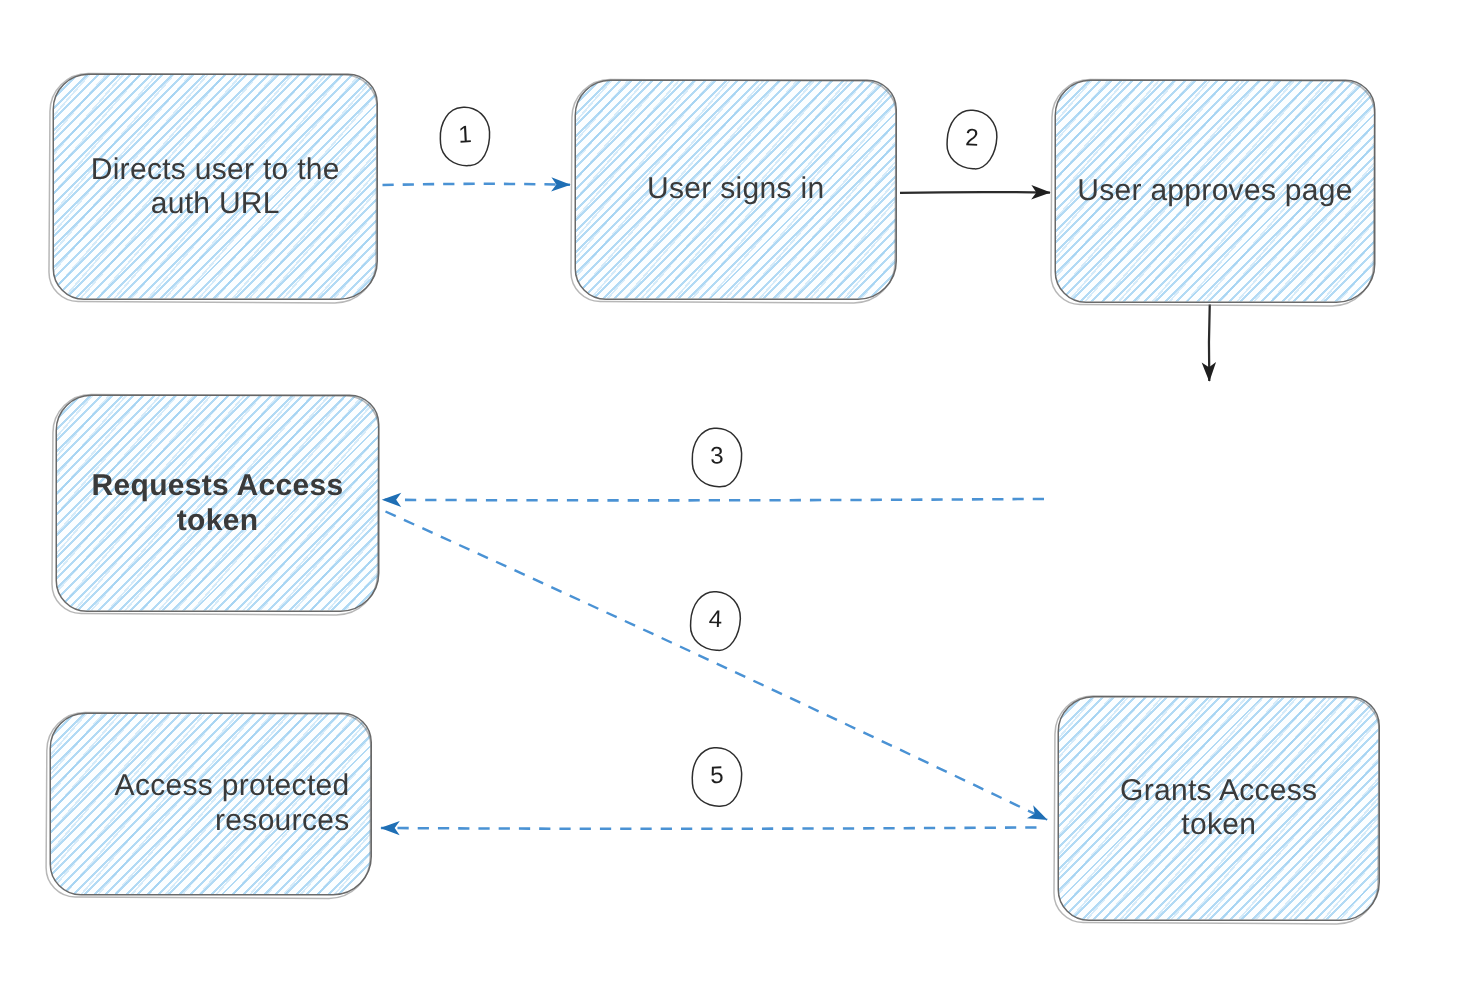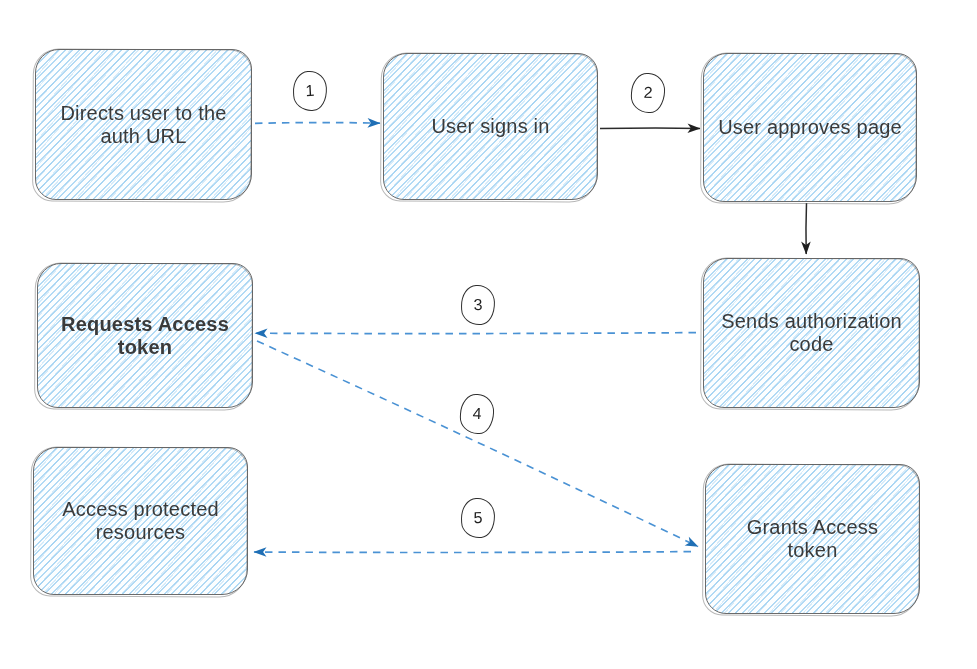--- a/index.html
+++ b/index.html
@@ -52,21 +52,21 @@
     border-radius: 26px 22px 28px 20px;
     border: 1px solid rgba(95,95,95,0.45);
     transform: rotate(0.35deg) translate(-1.5px, 1px);
     pointer-events: none;
   }
   .n1 { left: 35px;  top: 49px;  width: 217px; height: 151px; }
   .n2 { left: 383px; top: 53px;  width: 215px; height: 147px; }
   .n3 { left: 703px; top: 53px;  width: 214px; height: 149px; }
   .n4 { left: 37px;  top: 263px; width: 216px; height: 145px; font-weight: bold; }
   .n5 { left: 703px; top: 258px; width: 217px; height: 150px; }
-  .n6 { left: 33px;  top: 447px; width: 215px; height: 148px; }
+  .n6 { left: 33px;  top: 475px; width: 215px; height: 122px; text-align: right; }
   .n7 { left: 705px; top: 464px; width: 215px; height: 150px; text-align: center; }
 
   
   .badge {
     position: absolute;
     width: 34px;
     height: 40px;
     box-sizing: border-box;
     display: flex;
     align-items: center;
@@ -116,23 +116,20 @@
   </div>
   <div class="node n2">
     <span>User signs in</span>
   </div>
   <div class="node n3">
     <span>User approves page</span>
   </div>
   <div class="node n4">
     <span>Requests Access token</span>
   </div>
-  <div class="node n5">
-    <span>Sends authorization code</span>
-  </div>
   <div class="node n6">
     <span>Access protected resources</span>
   </div>
   <div class="node n7">
     <span>Grants Access token</span>
   </div>
 
   <div class="badge b1">
     <span>1</span>
   </div>

